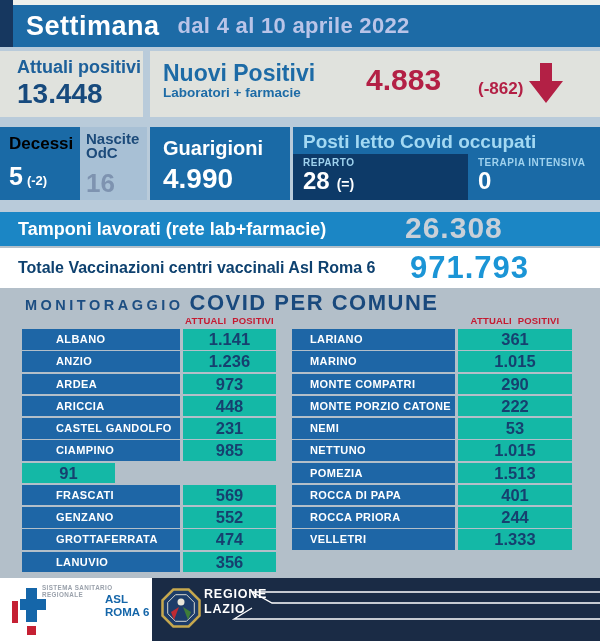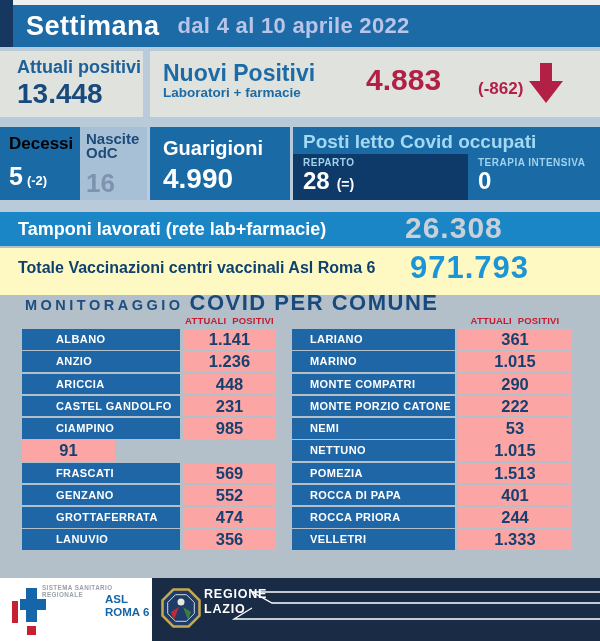--- a/index.html
+++ b/index.html
@@ -47,41 +47,41 @@
   #posti-terapia{position:absolute;left:175px;top:27px;width:132px;height:46px;padding:3px 0 0 10px;box-sizing:border-box;}
   .sub-lbl{font-size:10px;font-weight:800;color:#9fd2ee;letter-spacing:.5px;}
   .sub-row{display:flex;align-items:baseline;}
   .sub-val{font-size:24px;font-weight:800;color:#ffffff;line-height:1.05;}
   .sub-delta{font-size:14px;font-weight:800;color:#ffffff;margin-left:7px;}
 
   
   #bar-tamponi{left:0;top:212px;width:600px;height:34px;background:#1b86c5;}
   #bar-tamponi .lbl{position:absolute;left:18px;top:0;line-height:34px;font-size:18px;font-weight:800;color:#ffffff;}
   #bar-tamponi .val{position:absolute;left:405px;top:-1px;line-height:34px;font-size:30px;font-weight:800;color:#c9d0d8;letter-spacing:1px;}
-  #bar-vacc{left:0;top:248px;width:600px;height:47px;background:#fef9c3;}
+  #bar-vacc{left:0;top:248px;width:600px;height:40px;background:#ffffff;}
   #bar-vacc .lbl{position:absolute;left:18px;top:0;line-height:40px;font-size:16px;font-weight:800;color:#0e416f;}
   #bar-vacc .val{position:absolute;left:410px;top:0;line-height:40px;font-size:31px;font-weight:800;color:#1b95d6;letter-spacing:1px;}
 
   
   #monitor-title{left:25px;top:290px;display:flex;align-items:baseline;}
   #monitor-title .lt{font-size:14.5px;font-weight:600;color:#1d4e82;letter-spacing:3.5px;}
   #monitor-title .bd{font-size:22px;font-weight:800;color:#19497d;letter-spacing:1.5px;margin-left:6px;}
   .col-header{top:315px;font-size:9.5px;font-weight:800;color:#c51a31;text-align:center;letter-spacing:.2px;word-spacing:3px;}
   #col-header-left{left:183px;width:93px;}
   #col-header-right{left:458px;width:114px;}
 
   
   .town-table{top:329px;}
   #table-left{left:22px;}
   #table-right{left:292px;}
   .trow{display:flex;height:20.5px;margin-bottom:1.77px;}
   .tname{background:#1e66a6;color:#ffffff;font-size:11px;font-weight:800;letter-spacing:.4px;line-height:20.5px;box-sizing:border-box;margin-right:3px;}
   #table-left .tname{width:158px;padding-left:34px;}
   #table-right .tname{width:163px;padding-left:18px;}
-  .tval{background:#fca5a5;color:#16406f;font-size:16.5px;font-weight:800;line-height:20.5px;text-align:center;}
+  .tval{background:#14b8a6;color:#16406f;font-size:16.5px;font-weight:800;line-height:20.5px;text-align:center;}
   #table-left .tval{width:93px;}
   #table-right .tval{width:114px;}
 
   
   #footer-left{left:0;top:578px;width:152px;height:63px;background:#ffffff;}
   #footer-left .ssr{position:absolute;left:42px;top:6px;font-size:6.3px;font-weight:600;color:#9aa1ab;letter-spacing:.4px;}
   #footer-left .asl{position:absolute;left:105px;top:15px;font-size:11.5px;font-weight:700;color:#1566a9;line-height:1.15;}
   #footer-left svg{position:absolute;left:12px;top:8px;}
   #footer-right{left:152px;top:578px;width:448px;height:63px;background:#1a2b45;}
   #footer-right .emblem{position:absolute;left:8px;top:9px;}
@@ -173,20 +173,24 @@
   <div class="abs col-header" id="col-header-right">ATTUALI POSITIVI</div>
 
   <div class="abs town-table" id="table-left">
     <div class="trow">
         <div class="tname">ALBANO</div>
         <div class="tval">1.141</div>
       </div>
     <div class="trow">
         <div class="tname">ANZIO</div>
         <div class="tval">1.236</div>
+      </div>
+    <div class="trow">
+        <div class="tname">ARDEA</div>
+        <div class="tval">973</div>
       </div>
     <div class="trow">
         <div class="tname">ARICCIA</div>
         <div class="tval">448</div>
       </div>
     <div class="trow">
         <div class="tname">CASTEL GANDOLFO</div>
         <div class="tval">231</div>
       </div>
     <div class="trow">

